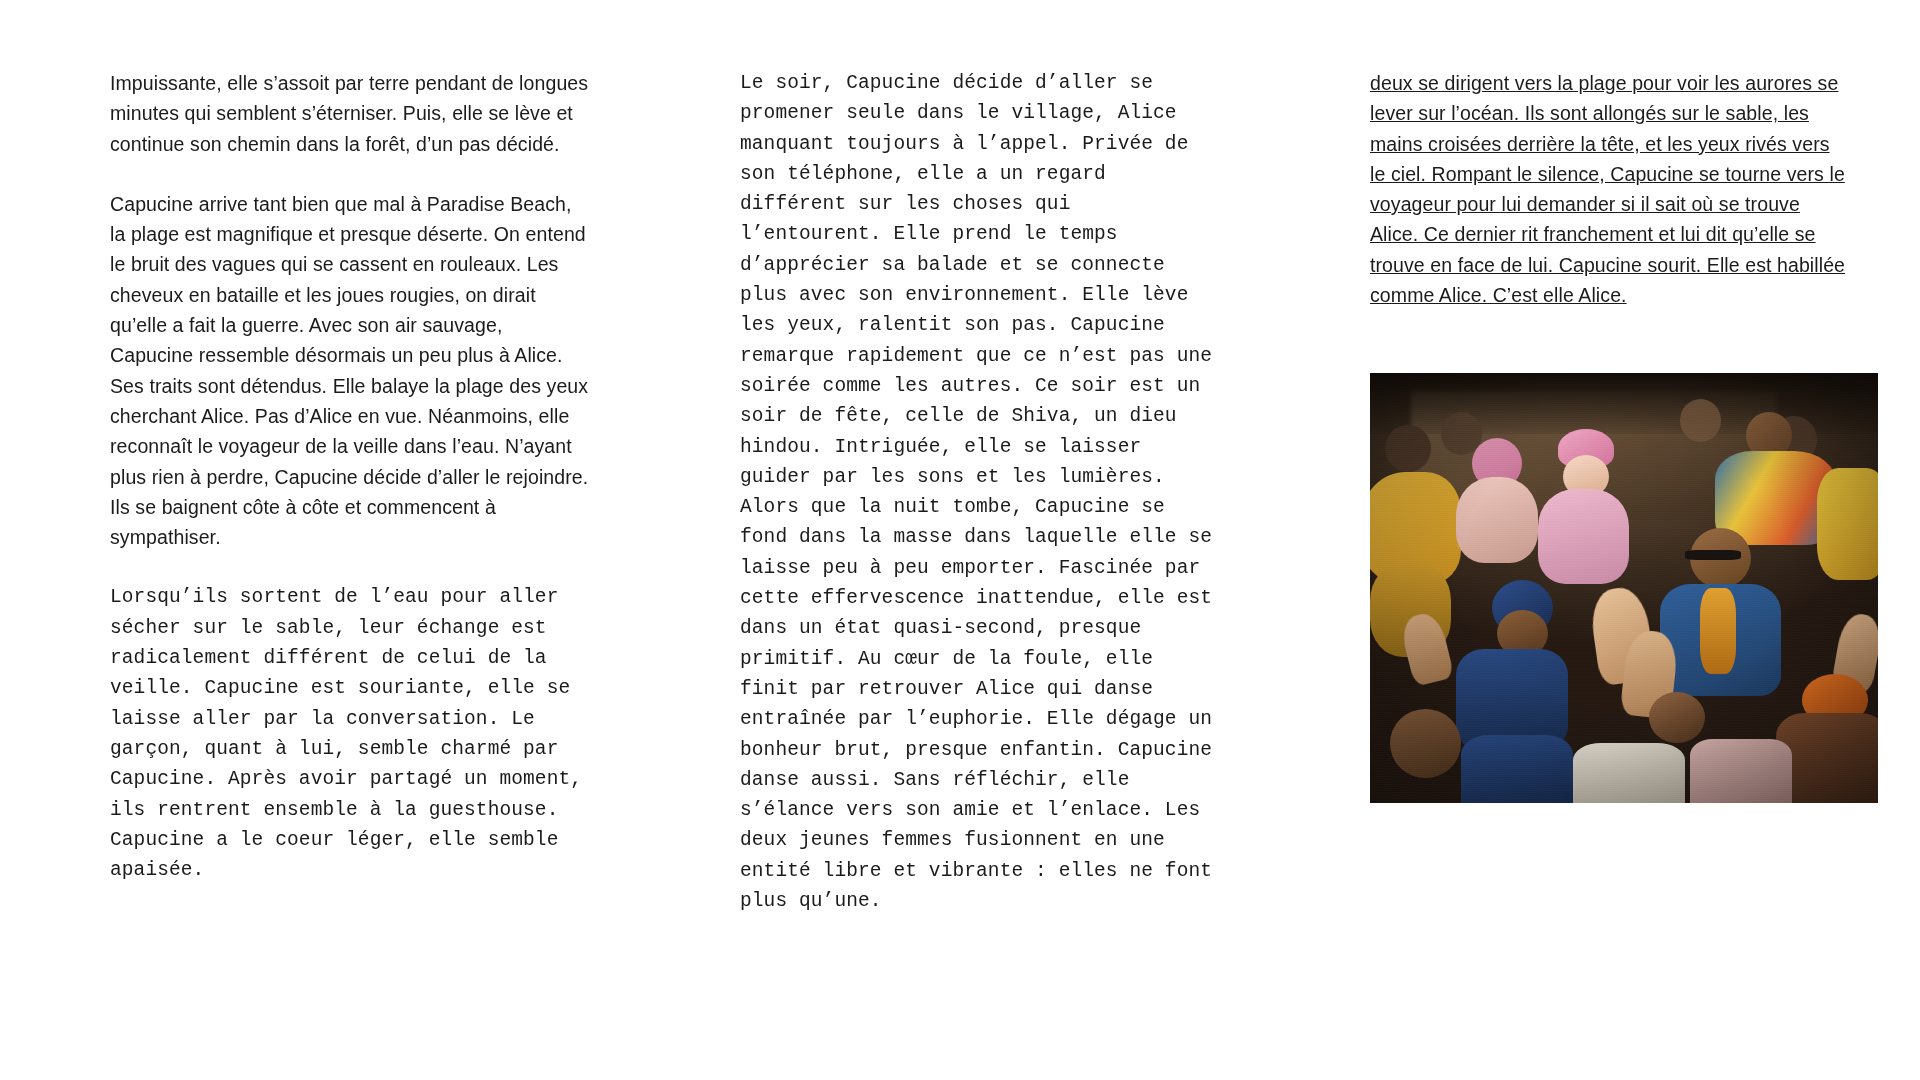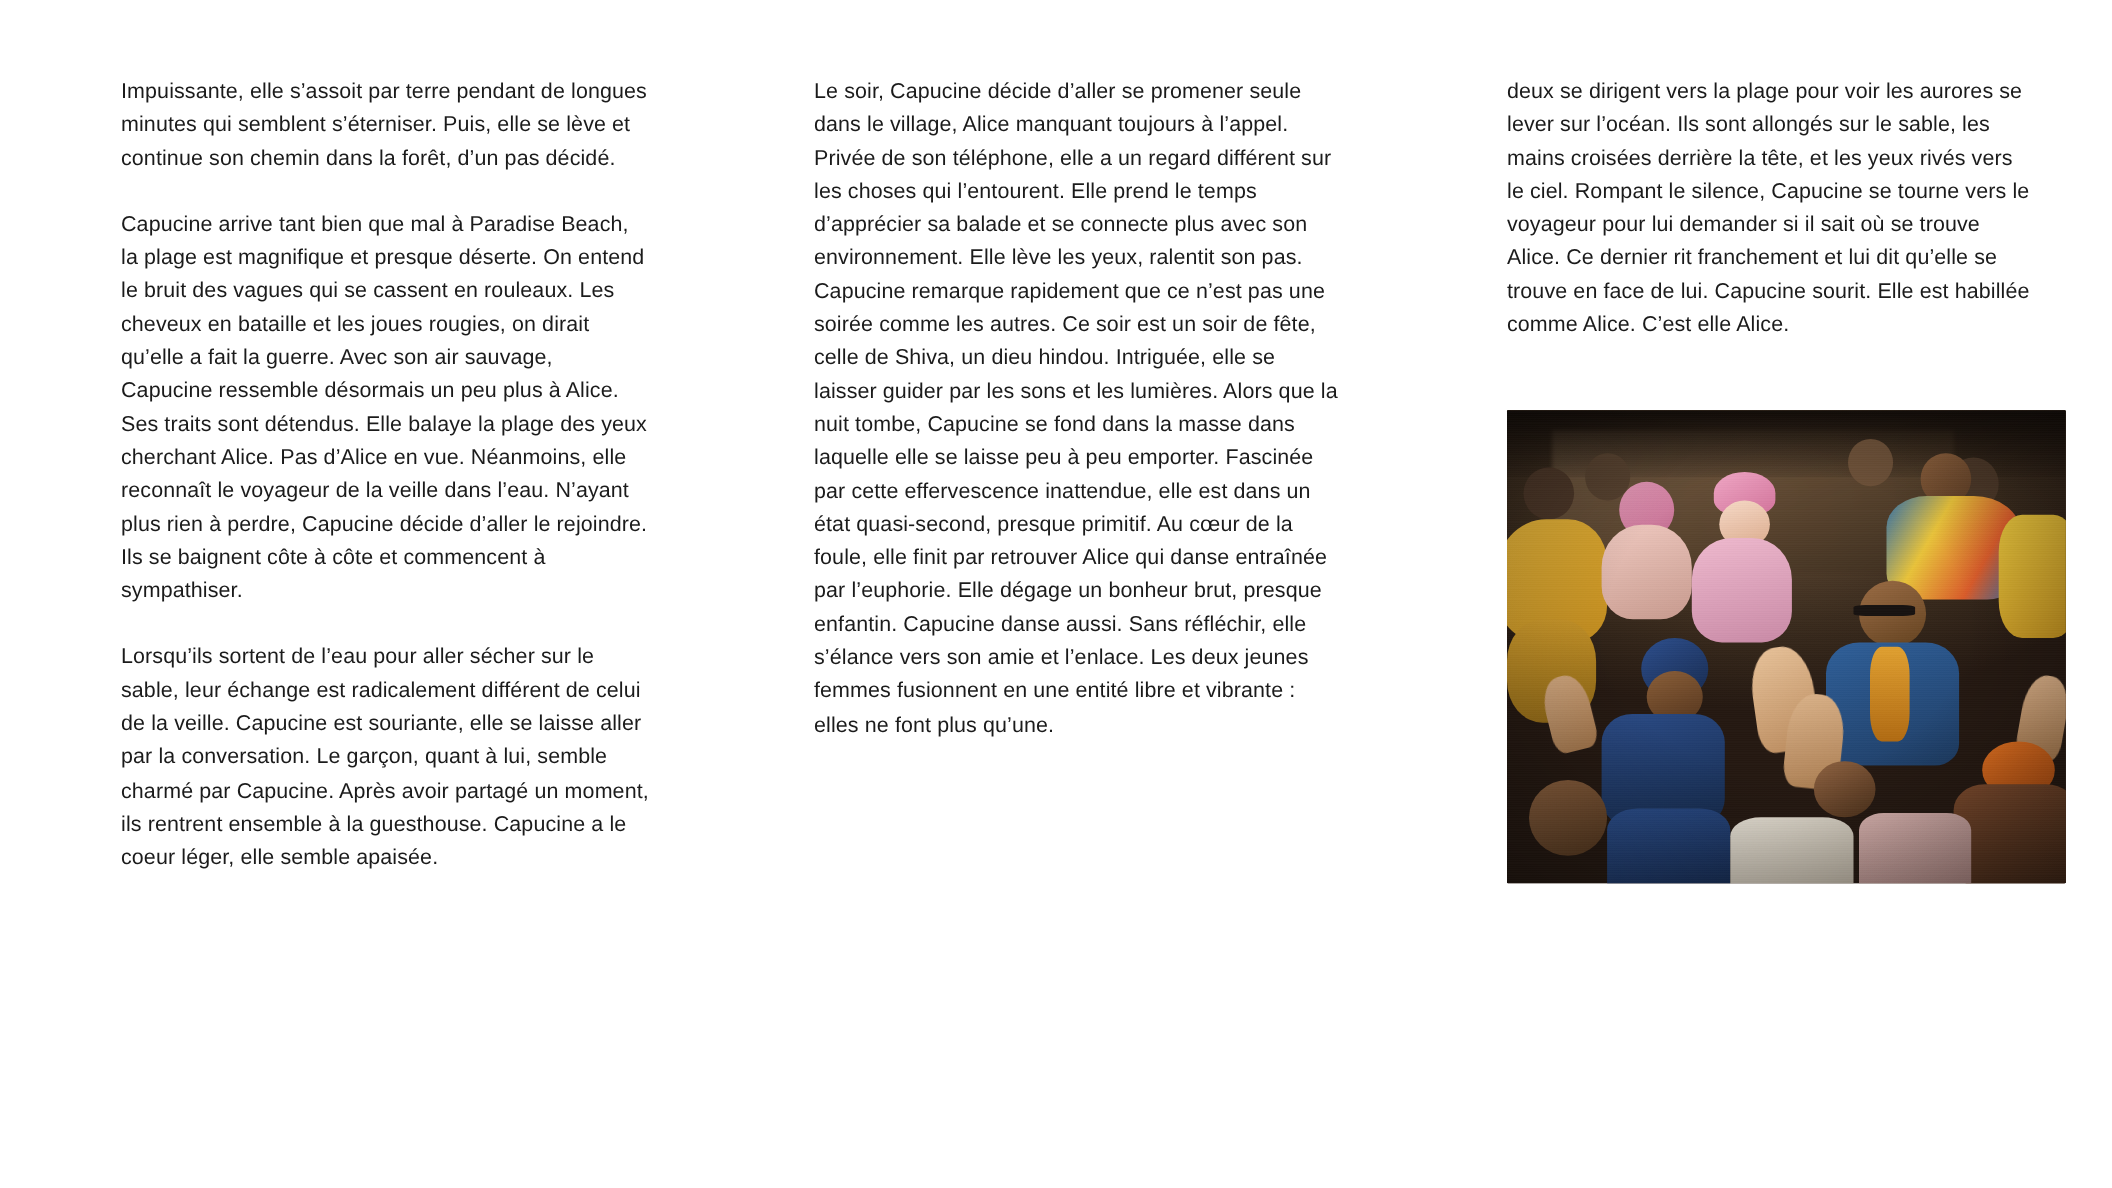--- a/index.html
+++ b/index.html
@@ -27,34 +27,36 @@
     width: 1740px;
     display: flex;
     gap: 0px;
   }
   .col {
     width: 480px;
     margin-right: 150px;
   }
   .col:last-child {
     margin-right: 0;
+    text-decoration: underline;
   }
   .col-3 {
     width: 480px;
   }
   p.para {
     margin: 0 0 30px 0;
     font-size: 19.5px;
     line-height: 30.3px;
     color: #1b1b1b;
     letter-spacing: 0.1px;
     text-align: left;
   }
   p.para:last-child {
     margin-bottom: 0;
+    font-family: Liberation Mono, monospace;
   }
   .photo {
     margin-top: 63px;
     width: 508px;
     height: 430px;
     position: relative;
     overflow: hidden;
     background: #2a1b12;
     border-radius: 1px;
   }

